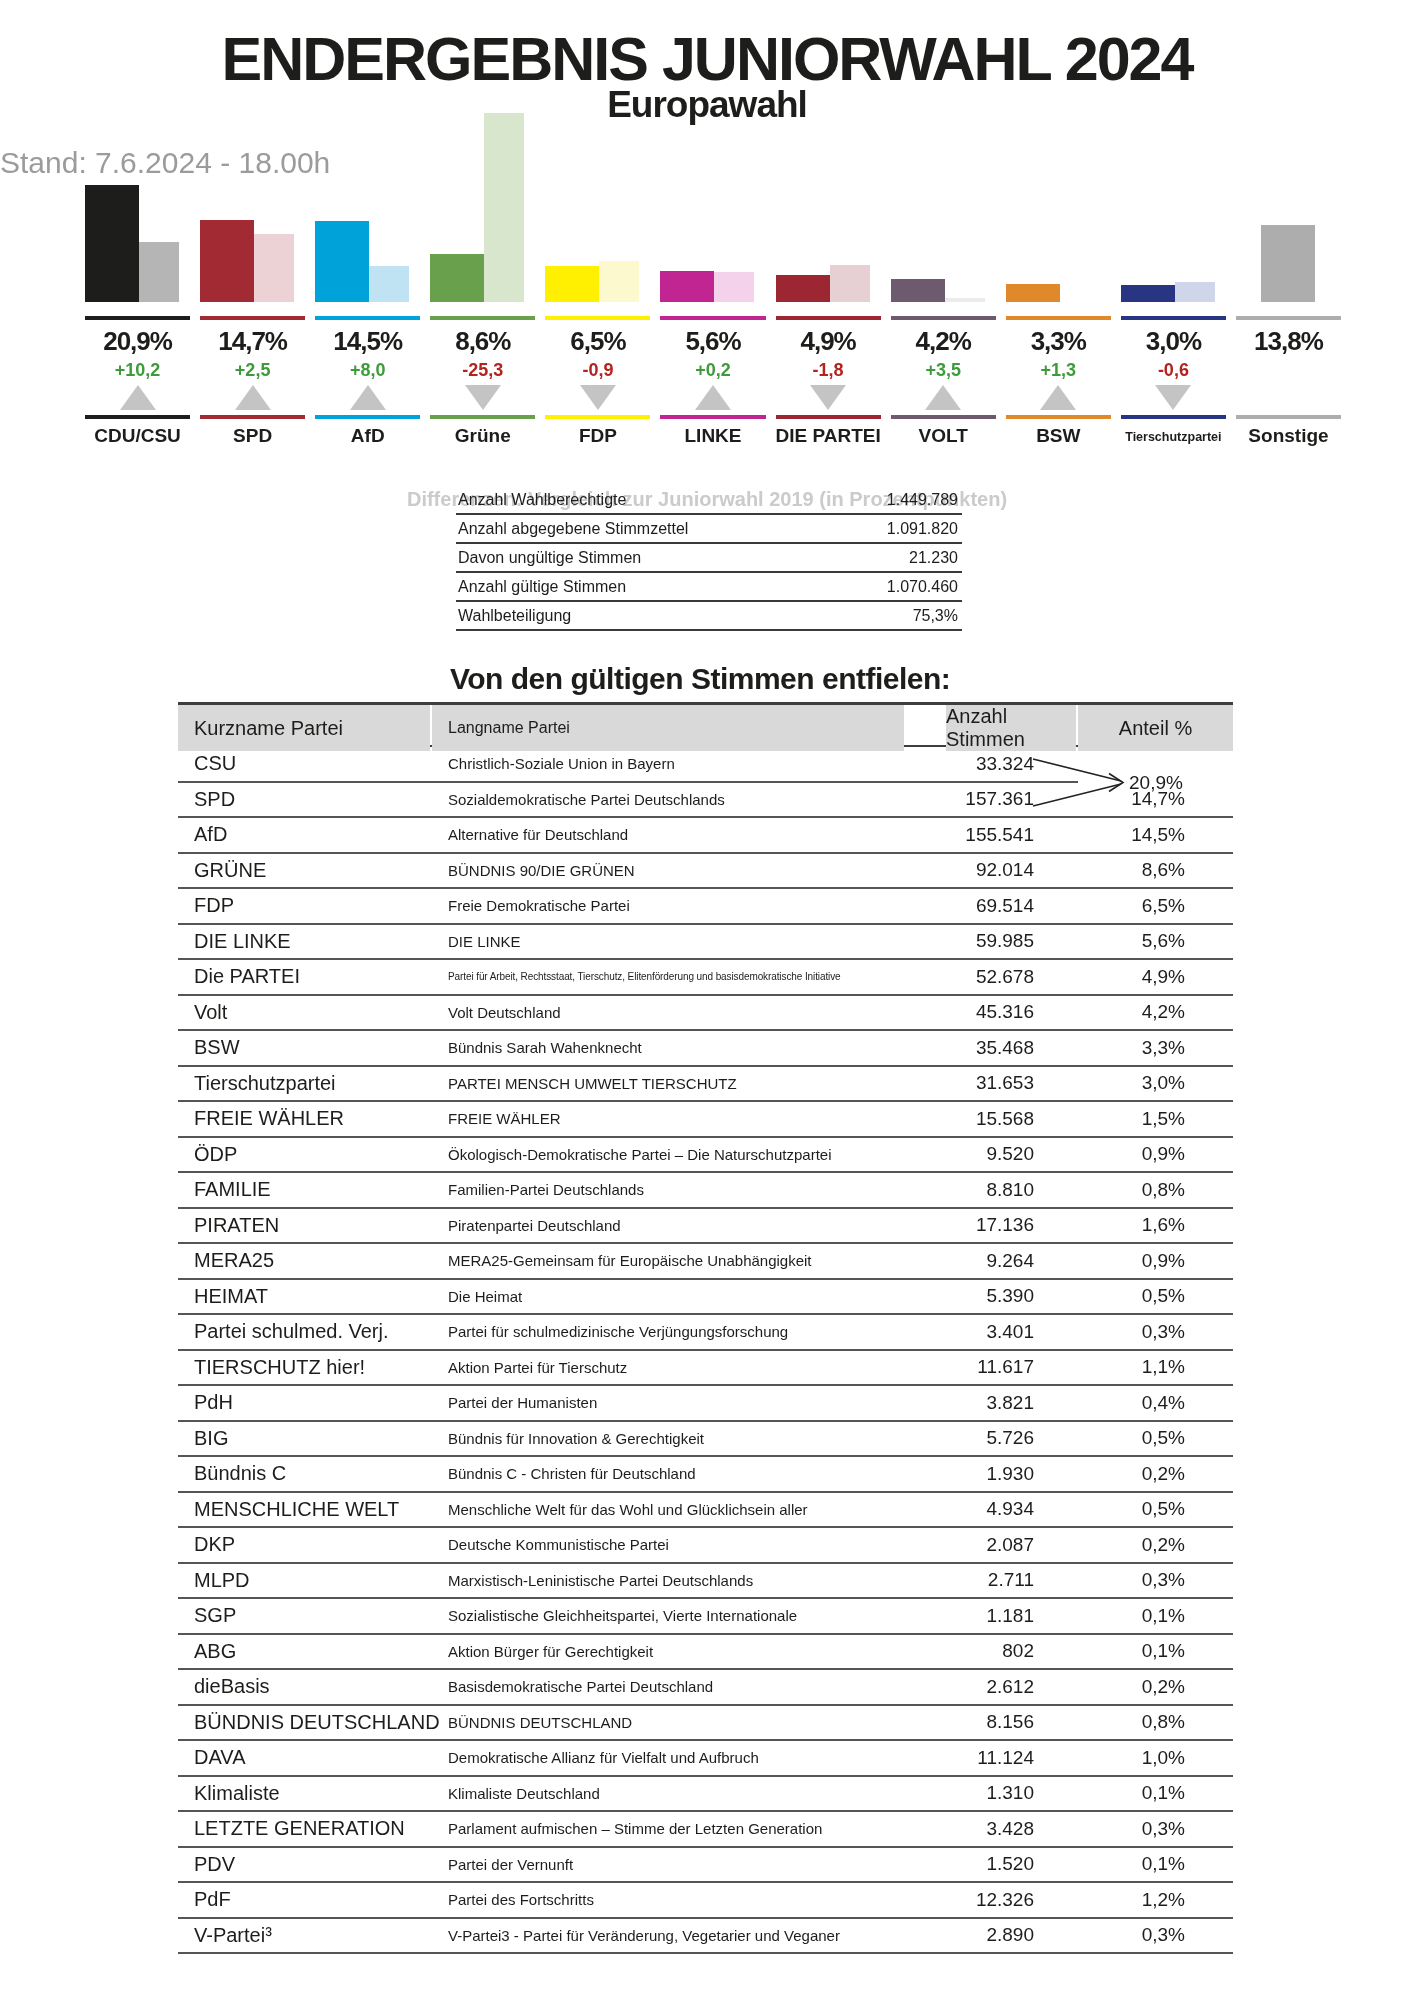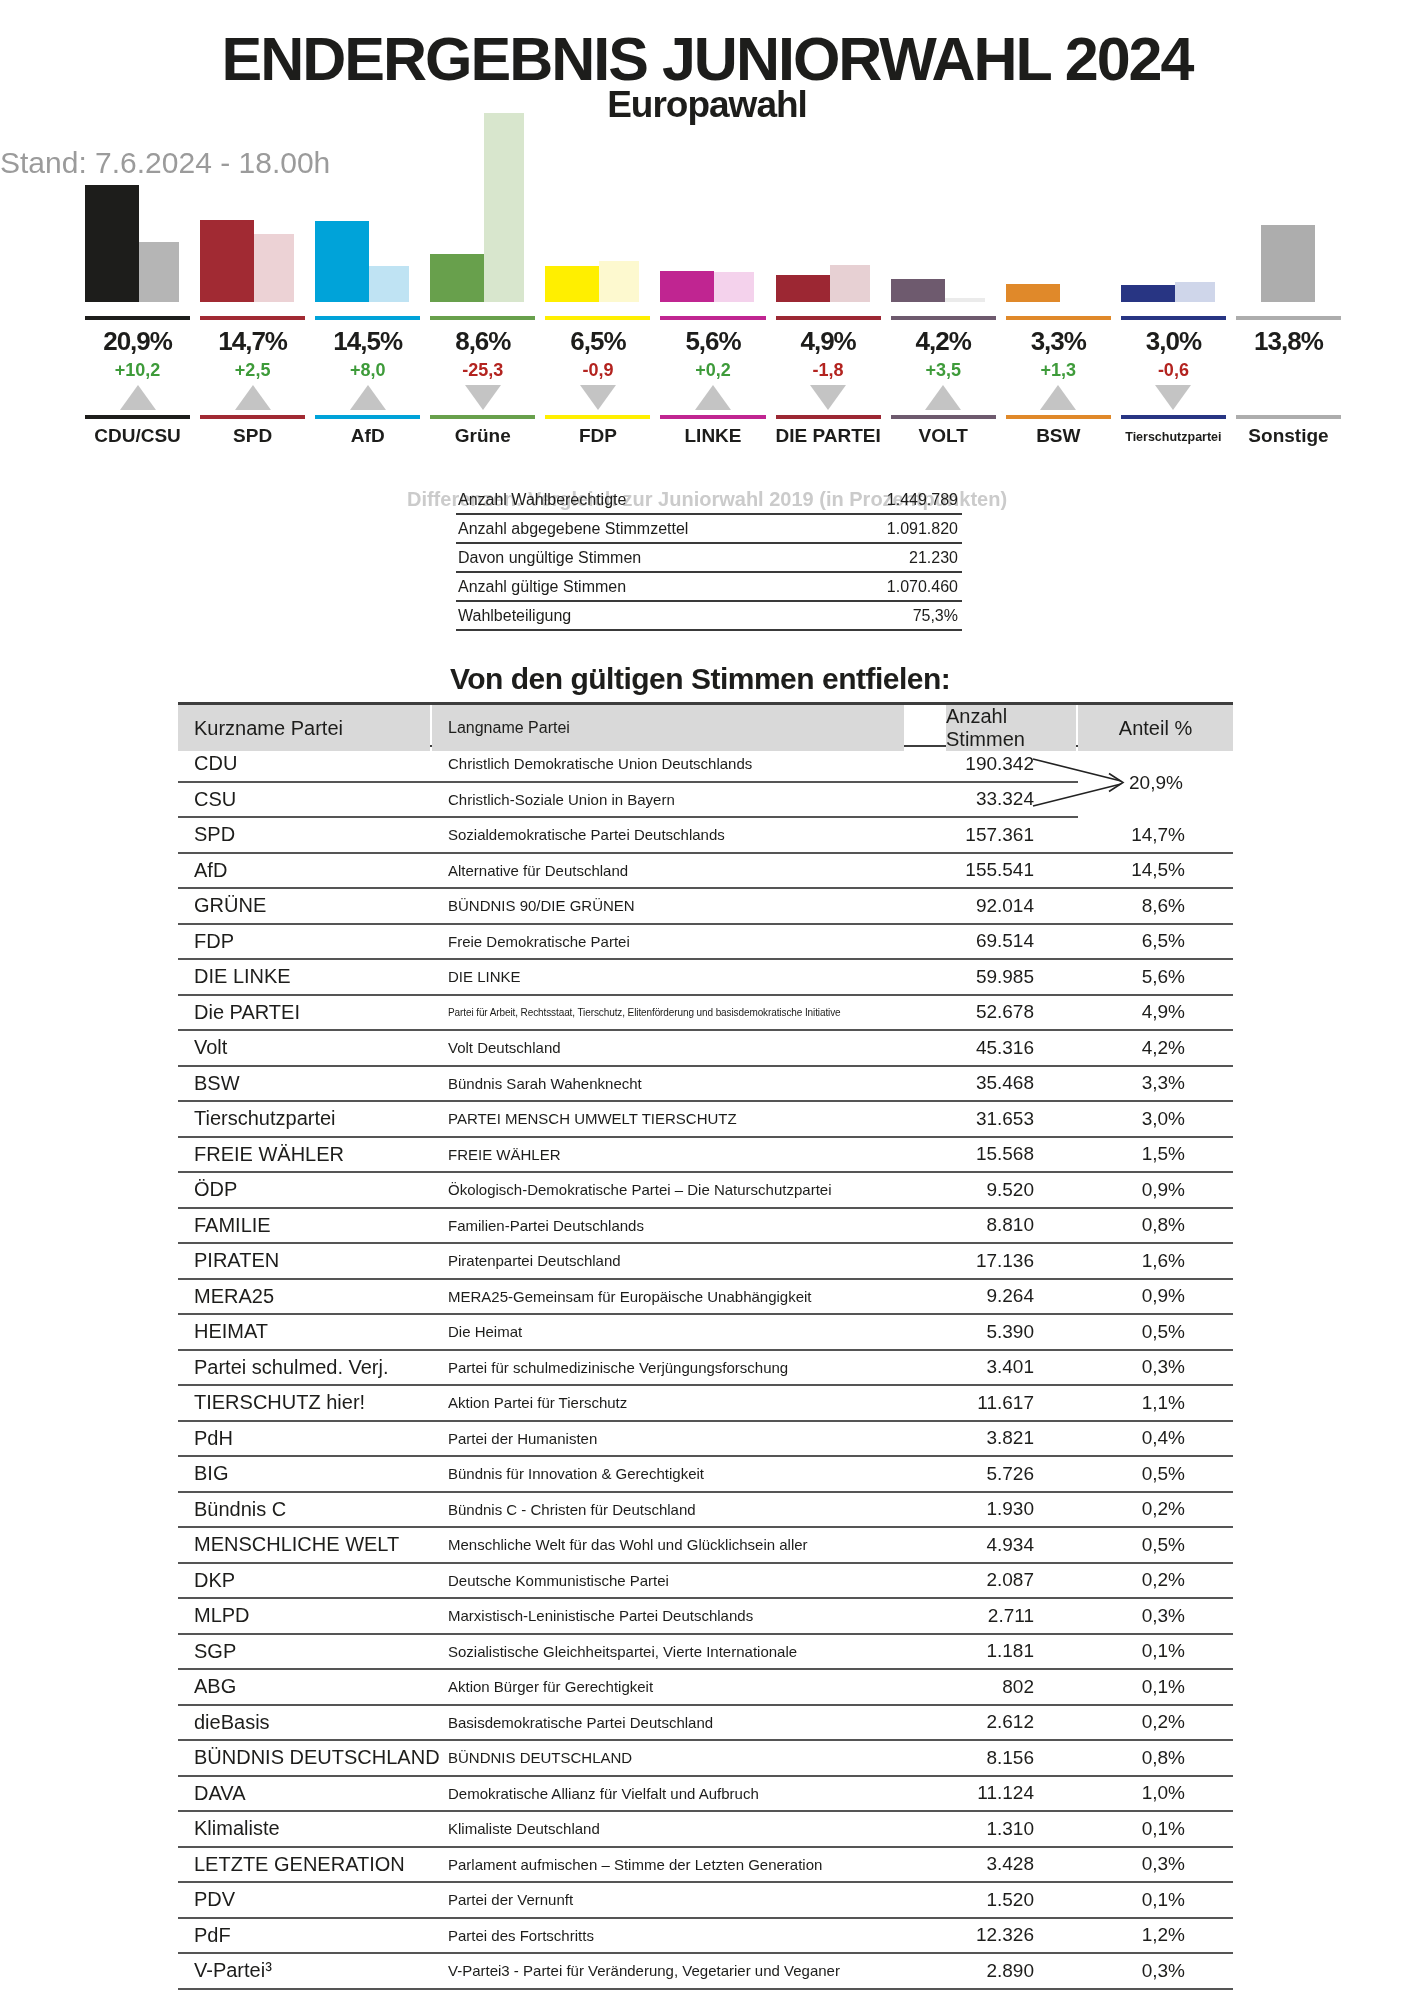--- a/index.html
+++ b/index.html
@@ -242,25 +242,20 @@
 <div class="rtable">
   <div class="thead" id="results-header">
       <div class="cell c1">Kurzname Partei</div>
       <div class="cell c2">Langname Partei</div>
       <div class="cell c3">Anzahl Stimmen</div>
       <div class="cell c4">Anteil %</div>
     </div>
   <div id="results-body">
       <div class="cblock">
         <div class="trow inner">
-          <div class="short">CDU</div>
-          <div class="long">Christlich Demokratische Union Deutschlands</div>
-          <div class="votes">190.342</div>
-        </div>
-        <div class="trow inner">
           <div class="short">CSU</div>
           <div class="long">Christlich-Soziale Union in Bayern</div>
           <div class="votes">33.324</div>
         </div>
         <div class="bracket">
           <svg width="210" height="71" viewBox="0 0 210 71">
             <line x1="10" y1="12" x2="98" y2="34" stroke="#222" stroke-width="1.6"></line>
             <line x1="10" y1="59" x2="98" y2="37" stroke="#222" stroke-width="1.6"></line>
             <path d="M86 26.5 L100 35.5 L86 44.5" fill="none" stroke="#222" stroke-width="1.6"></path>
           </svg>

